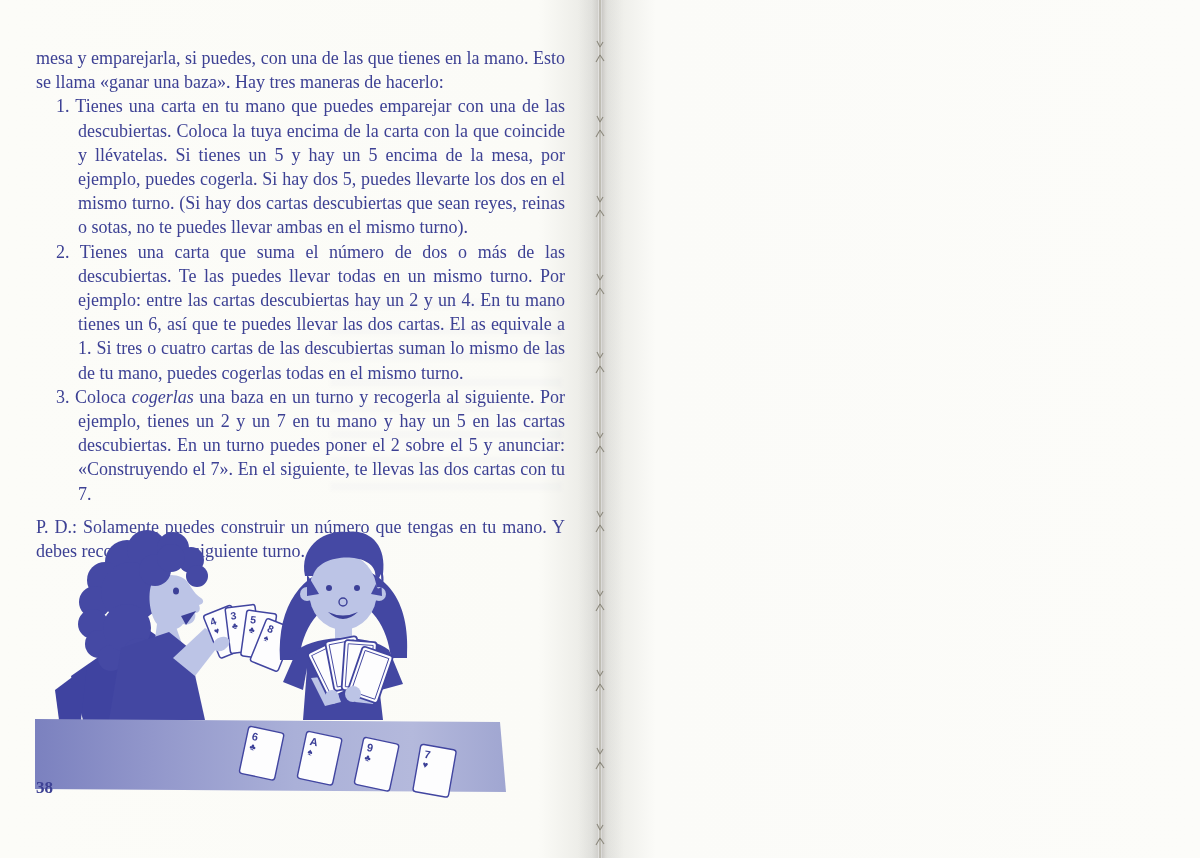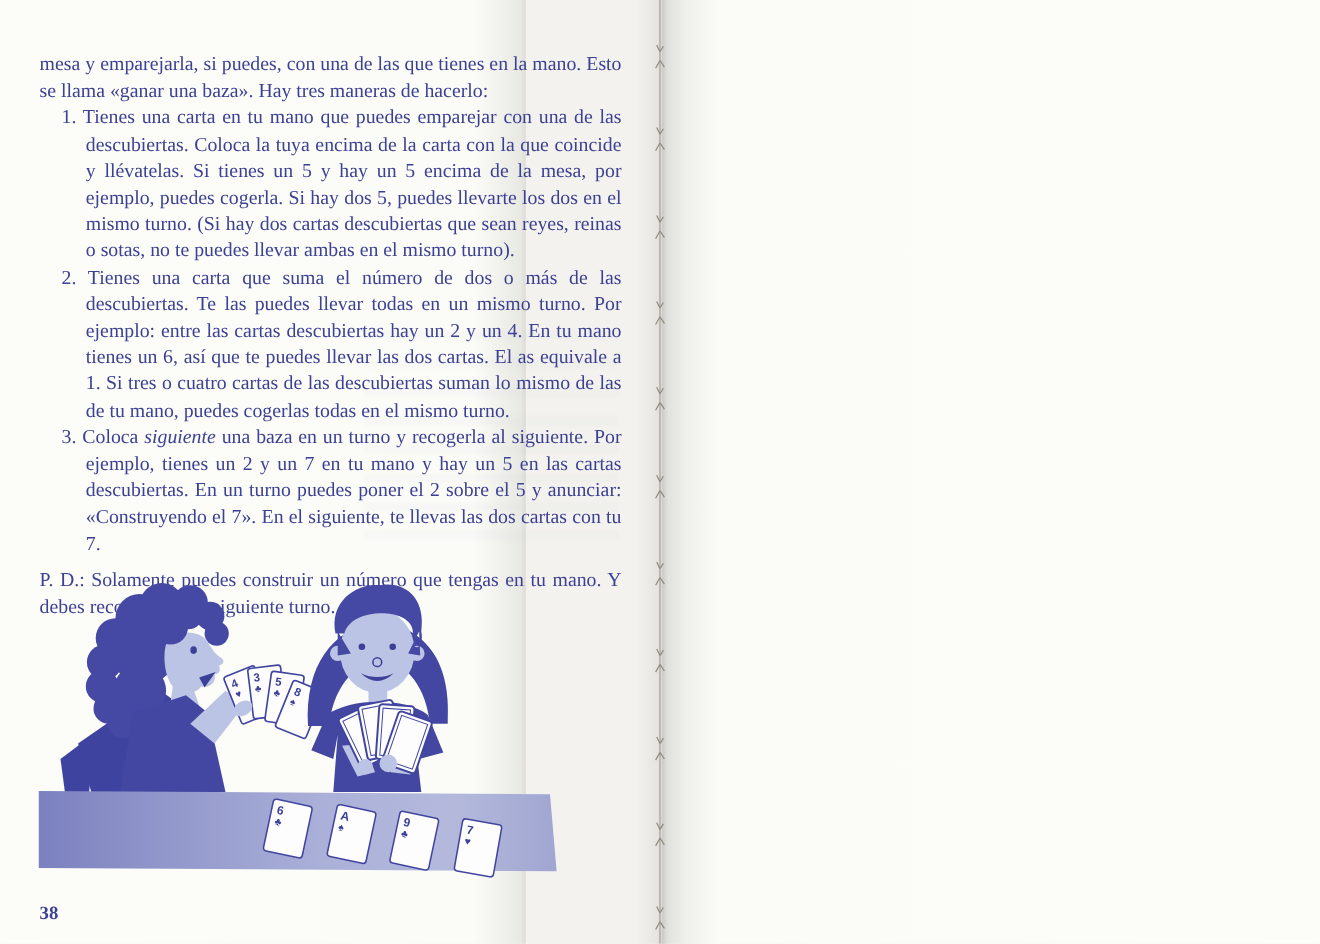--- a/index.html
+++ b/index.html
@@ -1,55 +1,55 @@
 <!DOCTYPE html>
 <html><head>
 <meta charset="utf-8">
 <style>
   html,body{margin:0;padding:0;}
   body{width:1200px;height:858px;background:#f3f2ee;overflow:hidden;
        font-family:"Liberation Serif", serif;color:#3d4194;}
   .spread{position:absolute;inset:0;width:1200px;height:858px;}
   .page{position:absolute;top:0;height:858px;}
-  .page-left{left:0;width:478px;background:linear-gradient(to right,#fcfcf8 0%,#fbfbf7 90%,#e9e9e4 99%,#dddcd6 100%);}
+  .page-left{left:0;width:598px;background:linear-gradient(to right,#fcfcf8 0%,#fbfbf7 90%,#e9e9e4 99%,#dddcd6 100%);}
   .page-right{left:602px;width:598px;background:linear-gradient(to left,#fcfcf9 0%,#fbfbf8 91%,#eaeae5 99%,#dedcd6 100%);}
   .spine-shade{position:absolute;left:578px;top:0;width:46px;height:858px;
        background:linear-gradient(to right,rgba(0,0,0,0) 0%,rgba(110,110,120,0.10) 42%,rgba(100,100,110,0.18) 50%,rgba(110,110,120,0.08) 60%,rgba(0,0,0,0) 100%);}
   .spine-svg{position:absolute;left:593px;top:0;}
 
   
   .body-text{font-size:18px;line-height:24.2px;text-align:justify;color:#3d4194;}
   .lp-text{position:absolute;left:36px;top:46px;width:529px;}
   .lp-text p{margin:0;}
   .list-item{padding-left:42px;text-indent:-22px;}
   .postscript{margin-top:9px !important;}
   .postscript b{font-weight:normal;}
 
   .page-number{position:absolute;font-size:17px;font-weight:600;color:#3d4194;}
-  .pn-left{left:36px;top:820px;}
+  .pn-left{left:36px;top:778px;}
 
   .illustration{position:absolute;left:35px;top:528px;}
 
   
   .ghost{position:absolute;filter:blur(1.6px);opacity:.55;pointer-events:none;
        background:repeating-linear-gradient(to bottom, rgba(96,106,160,0.07) 0 9px, rgba(0,0,0,0) 9px 26px);}
   .ghost-c{left:330px;top:300px;width:232px;height:205px;opacity:.35;}
   i{font-style:italic;}
 </style>
 </head>
 <body>
 
 <div class="spread">
 
   <div class="page page-left">
     <div class="lp-text body-text">
       <p>mesa y emparejarla, si puedes, con una de las que tienes en la mano. Esto se llama «ganar una baza». Hay tres maneras de hacerlo:</p>
       <p class="list-item"><span>1.</span> <span>Tienes una carta en tu mano que puedes emparejar con una de las descubiertas. Coloca la tuya encima de la carta con la que coincide y llévatelas. Si tienes un 5 y hay un 5 encima de la mesa, por ejemplo, puedes cogerla. Si hay dos 5, puedes llevarte los dos en el mismo turno. (Si hay dos cartas descubiertas que sean reyes, reinas o sotas, no te puedes llevar ambas en el mismo turno).</span></p>
       <p class="list-item"><span>2.</span> <span>Tienes una carta que suma el número de dos o más de las descubiertas. Te las puedes llevar todas en un mismo turno. Por ejemplo: entre las cartas descubiertas hay un 2 y un 4. En tu mano tienes un 6, así que te puedes llevar las dos cartas. El as equivale a 1. Si tres o cuatro cartas de las descubiertas suman lo mismo de las de tu mano, puedes cogerlas todas en el mismo turno.</span></p>
-      <p class="list-item"><span>3.</span> <span>Coloca </span><i>siguiente</i><span> una baza en un turno y recogerla al siguiente. Por ejemplo, tienes un 2 y un 7 en tu mano y hay un 5 en las cartas descubiertas. En un turno puedes poner el 2 sobre el 5 y anunciar: «Construyendo el 7». En el siguiente, te llevas las dos cartas con tu 7.</span></p>
+      <p class="list-item"><span>3.</span> <span>Coloca </span><i>cogerlas</i><span> una baza en un turno y recogerla al siguiente. Por ejemplo, tienes un 2 y un 7 en tu mano y hay un 5 en las cartas descubiertas. En un turno puedes poner el 2 sobre el 5 y anunciar: «Construyendo el 7». En el siguiente, te llevas las dos cartas con tu 7.</span></p>
       <p class="postscript"><b>P. D.:</b><span> Solamente puedes construir un número que tengas en tu mano. Y debes recogerlo en el siguiente turno.</span></p>
     </div>
 
     <div class="ghost ghost-c"></div>
 
     <svg class="illustration" width="530" height="272" viewBox="0 0 530 272">
       <defs>
         <linearGradient id="tbl" x1="0" y1="0" x2="1" y2="0">
           <stop offset="0" stop-color="#7b81bf"></stop>
             <stop offset="0.25" stop-color="#9297cb"></stop>

